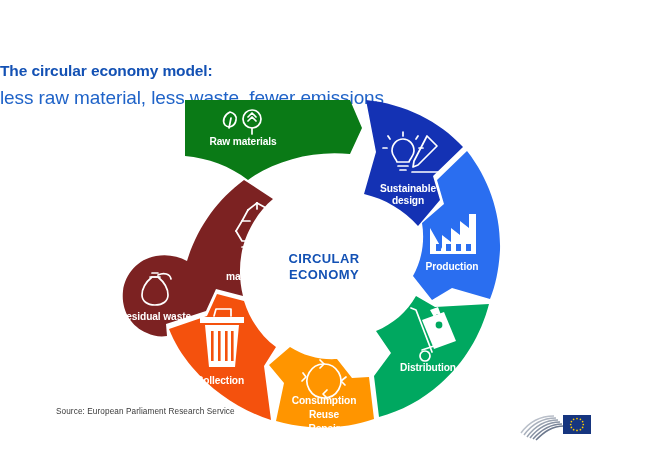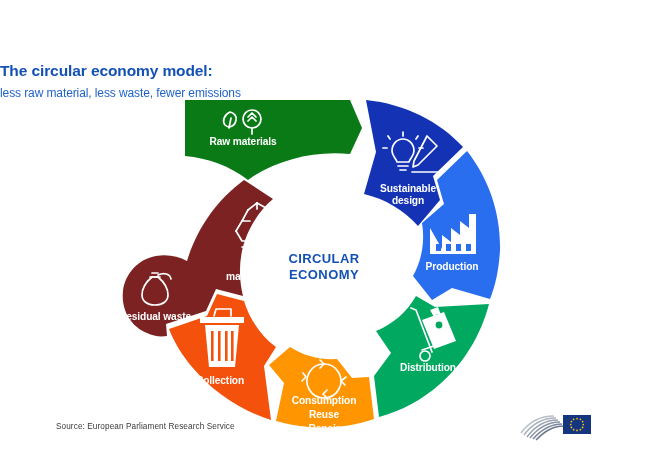--- a/index.html
+++ b/index.html
@@ -28,21 +28,21 @@
     margin-top: 44px;
   }
   .title-main {
     font-size: 15.5px;
     font-weight: bold;
     color: #1351b4;
     letter-spacing: -0.1px;
     line-height: 1.45;
   }
   .title-sub {
-    font-size: 12px;
+    font-size: 19px;
     font-weight: normal;
     color: #1f63c8;
     letter-spacing: -0.1px;
     line-height: 1.5;
     margin-top: 2px;
   }
 
   
   .diagram {
     position: absolute;
@@ -82,21 +82,21 @@
   }
   .glyph-solid {
     fill: #ffffff;
     stroke: none;
   }
 
   
   .source {
     position: absolute;
     left: 56px;
-    top: 422px;
+    top: 407px;
     font-size: 8.2px;
     color: #3a3a3a;
     letter-spacing: 0.1px;
   }
   .eu-logo {
     position: absolute;
     left: 519px;
     top: 409px;
     width: 78px;
     height: 34px;

